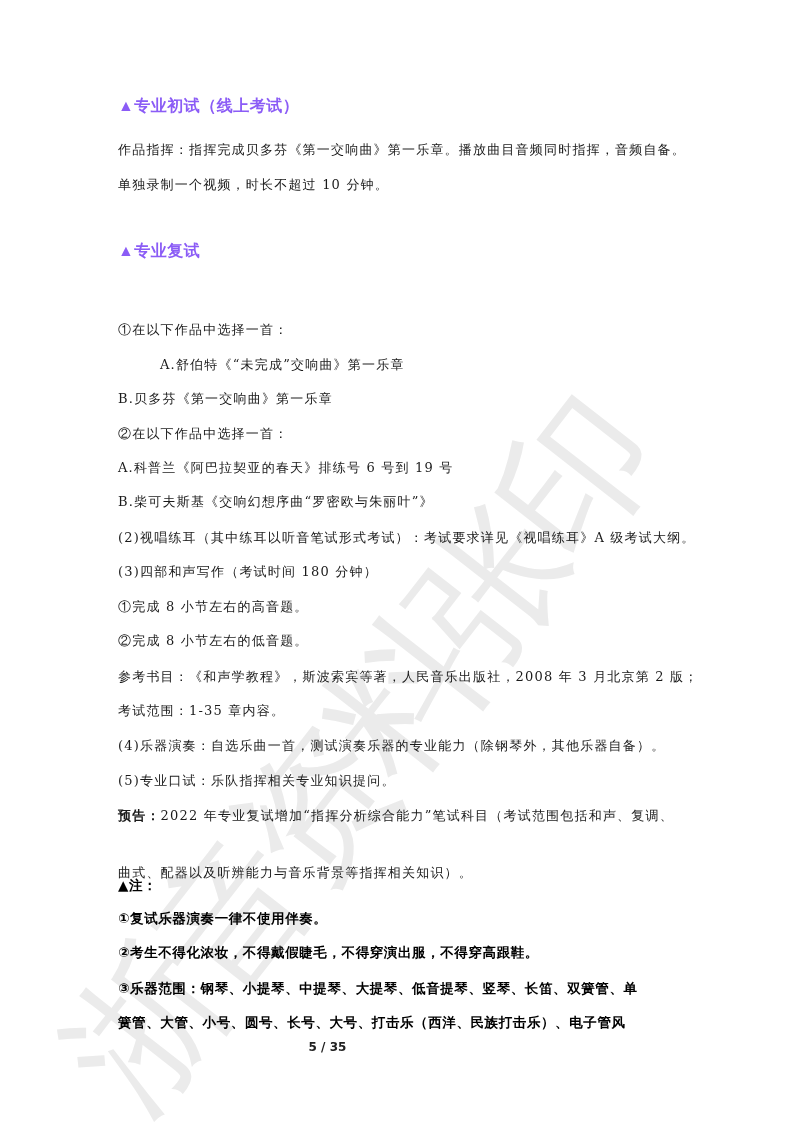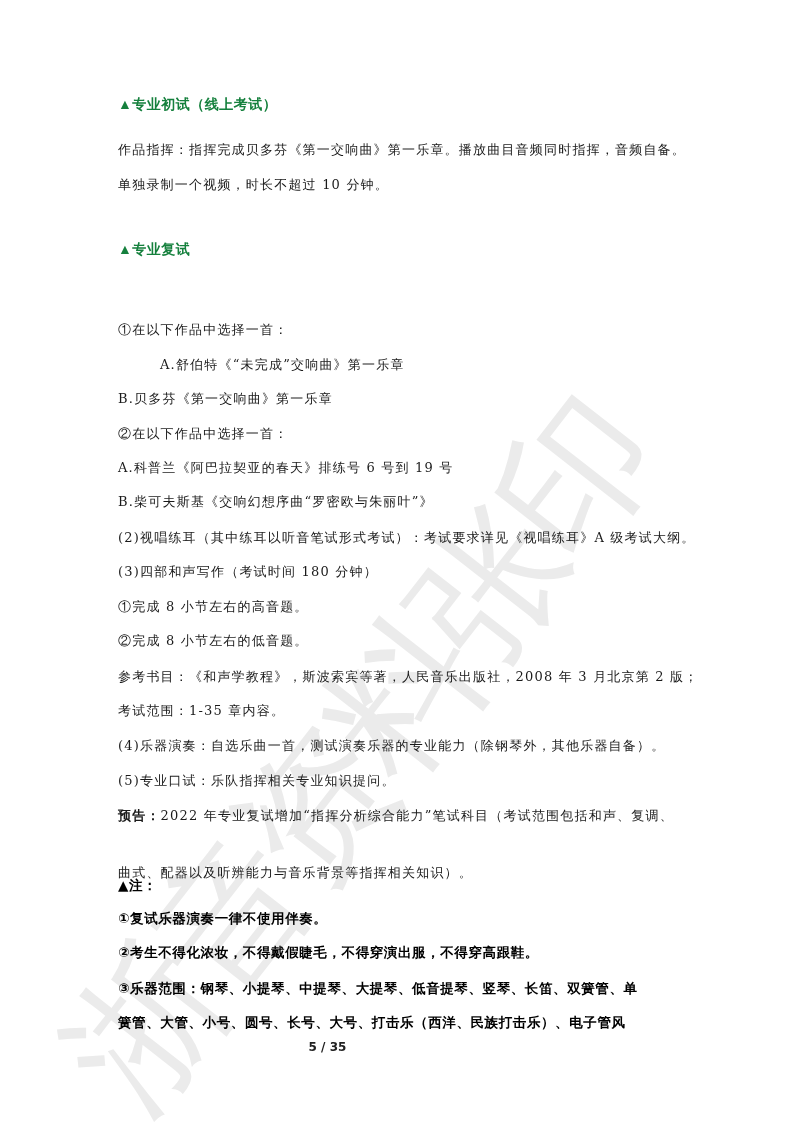--- a/index.html
+++ b/index.html
@@ -6,21 +6,21 @@
     body { width: 793px; height: 1122px; position: relative; overflow: hidden;
            font-family: "DejaVu Serif", "Liberation Serif", serif; color: #1a1a1a; }
     .page { position: absolute; left: 0; top: 0; width: 793px; height: 1122px; }
     .watermark { position: absolute; left: 20px; top: 380px; width: 900px;
                  transform: rotate(-52deg); transform-origin: left top;
                  font-family: "DejaVu Serif", serif; font-size: 150px; line-height: 1;
                  color: #ebebeb; white-space: nowrap; letter-spacing: -10px;
                  pointer-events: none; z-index: 0; }
     .watermark { left: 40px; top: 1040px; }
     .line { position: absolute; left: 118px; white-space: nowrap; z-index: 1; font-size: 13px; letter-spacing: 1.2px; }
-    .h { font-family: Liberation Sans, sans-serif; font-weight: bold; font-size: 14px; letter-spacing: 0.5px; color: #15803d; }
+    .h { font-family: Liberation Sans, sans-serif; font-weight: bold; font-size: 16px; letter-spacing: 0.5px; color: #8b5cf6; }
     .b { font-family: "DejaVu Sans", sans-serif; font-weight: bold; font-size: 13.5px; color: #000; letter-spacing: 0.6px; }
     .strong { font-family: "DejaVu Sans", sans-serif; font-weight: bold; }
     .pagenum { position: absolute; left: 0; width: 655px; text-align: center; top: 1040px;
                font-family: "DejaVu Sans", sans-serif; font-weight: bold; font-size: 12px; color: #222; z-index: 1; }
   </style>
 </head>
 <body>
 
 <div class="page">
 

